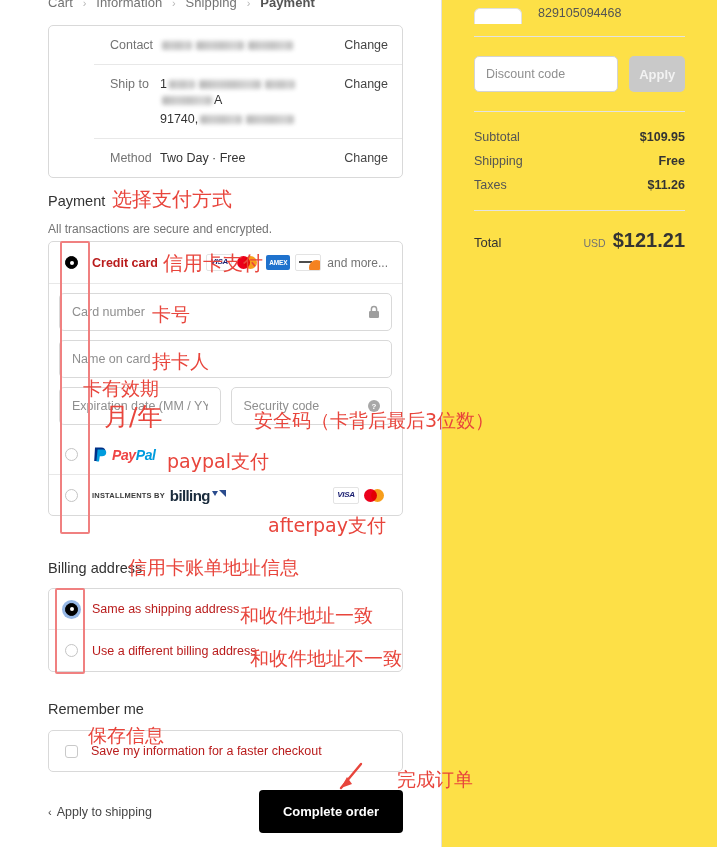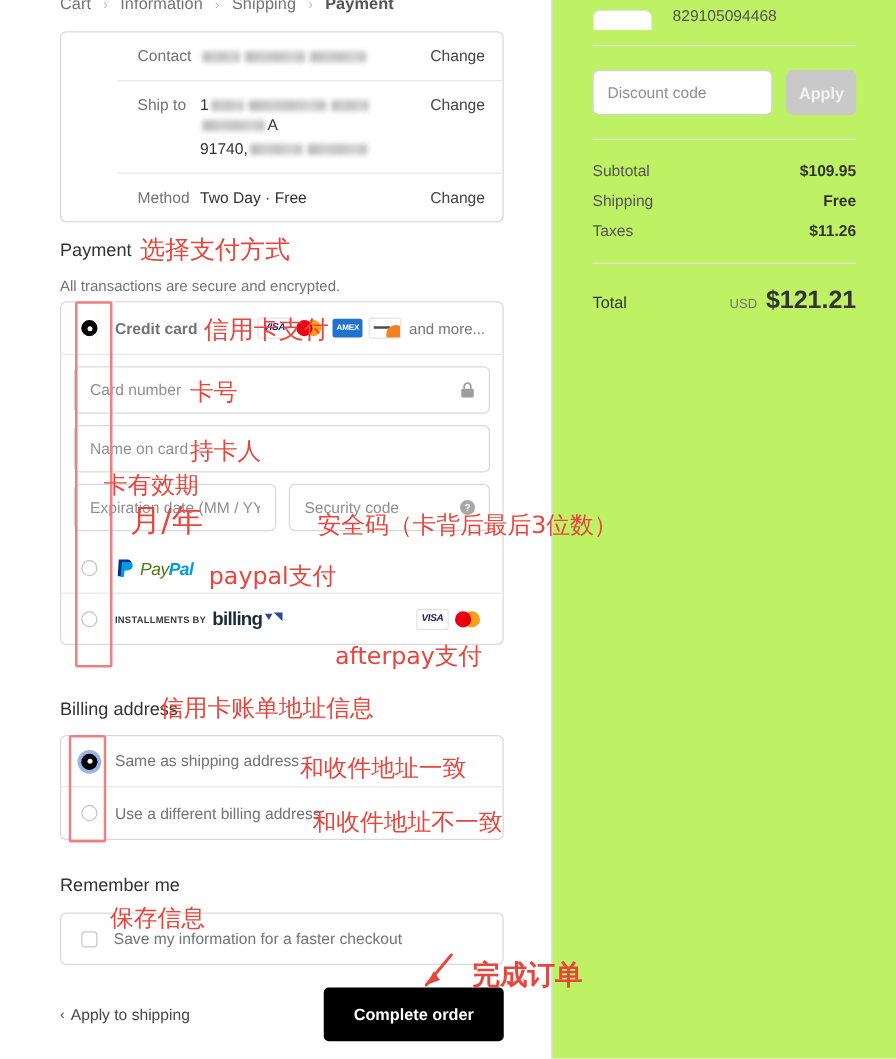--- a/index.html
+++ b/index.html
@@ -19,21 +19,21 @@
   #page { position: absolute; inset: 0; display: flex; }
   #left-col {
     width: 441px;
     position: relative;
     background: #ffffff;
     box-sizing: border-box;
     padding: 0 38px 0 48px;
   }
   #right-col {
     width: 276px;
-    background: #bef264;
+    background: #fde047;
     border-left: 1px solid #e1e1e1;
     box-sizing: border-box;
     padding: 0 32px 0 32px;
     position: relative;
   }
 
   
   .breadcrumb {
     position: absolute;
     top: -5px; left: 48px;
@@ -134,21 +134,21 @@
   .radio.on::after {
     content: ""; position: absolute;
     width: 4px; height: 4px; border-radius: 50%;
     background: #fff; left: 50%; top: 50%;
     transform: translate(-50%,-50%);
   }
   .radio.focus {
     box-shadow: 0 0 0 3px rgba(63,123,207,.55);
   }
   .opt-label {
-    font-size: 12.5px; color: #737373; font-weight: bold;
+    font-size: 12.5px; color: #b91c1c; font-weight: bold;
   }
   .opt-spacer { flex: 1 1 auto; }
 
   
   .brands { display: flex; align-items: center; gap: 5px; }
   .brand { height: 15px; border-radius: 2px; display: inline-block; }
   .brand-visa {
     width: 24px; background: #ffffff; border: 1px solid #e3e3e3;
     color: #1a1f71; font-size: 8px; font-weight: bold; font-style: italic;
     text-align: center; line-height: 13px; letter-spacing: -.3px;
@@ -201,21 +201,21 @@
   .field input::placeholder { color: #8f8f8f; }
   .field-icon {
     position: absolute; right: 11px; top: 50%; transform: translateY(-50%);
     display: flex; align-items: center;
   }
   .row2 { display: flex; gap: 10px; padding-bottom: 10px; }
   .row2 .field { flex: 1 1 0; }
 
   
   .paypal-logo { display: flex; align-items: center; }
-  .pp-pay { font-size: 14px; font-weight: normal; font-style: italic; color: #4d7c0f; letter-spacing: -.4px;}
+  .pp-pay { font-size: 14px; font-weight: bold; font-style: italic; color: #ef4444; letter-spacing: -.4px;}
   .pp-pal { font-size: 14px; font-weight: bold; font-style: italic; color: #009cde; letter-spacing: -.4px;}
 
   
   .ap-pre { font-size: 7.5px; font-weight: bold; color: #3a3a3a; letter-spacing: .2px; margin-right: 5px;}
   .ap-name { font-size: 15px; font-weight: bold; color: #1a2b3c; letter-spacing: -.6px; }
   .ap-mark { color: #2a4b8d; font-size: 14px; font-weight: bold; margin-left: 1px;}
 
   
   .cbox {
     width: 13px; height: 13px; border: 1px solid #c9c9c9; border-radius: 3px;
@@ -525,16 +525,16 @@
     <div class="ann" style="left:152px;top:352px;font-size:19px;">持卡人</div>
     <div class="ann" style="left:83px;top:379px;font-size:19px;">卡有效期</div>
     <div class="ann" style="left:104px;top:404px;font-size:25px;">月/年</div>
     <div class="ann" style="left:254px;top:411px;font-size:19px;">安全码（卡背后最后3位数）</div>
     <div class="ann" style="left:167px;top:452px;font-size:19px;">paypal支付</div>
     <div class="ann" style="left:268px;top:516px;font-size:19px;">afterpay支付</div>
     <div class="ann" style="left:128px;top:558px;font-size:19px;">信用卡账单地址信息</div>
     <div class="ann" style="left:240px;top:606px;font-size:19px;">和收件地址一致</div>
     <div class="ann" style="left:250px;top:649px;font-size:19px;">和收件地址不一致</div>
     <div class="ann" style="left:88px;top:726px;font-size:19px;">保存信息</div>
-    <div class="ann" style="left:378px;top:770px;font-size:22px;font-weight:bold;">完成订单</div>
+    <div class="ann" style="left:397px;top:770px;font-size:19px;">完成订单</div>
   </div>
 
 </div>
 
 </body></html>

